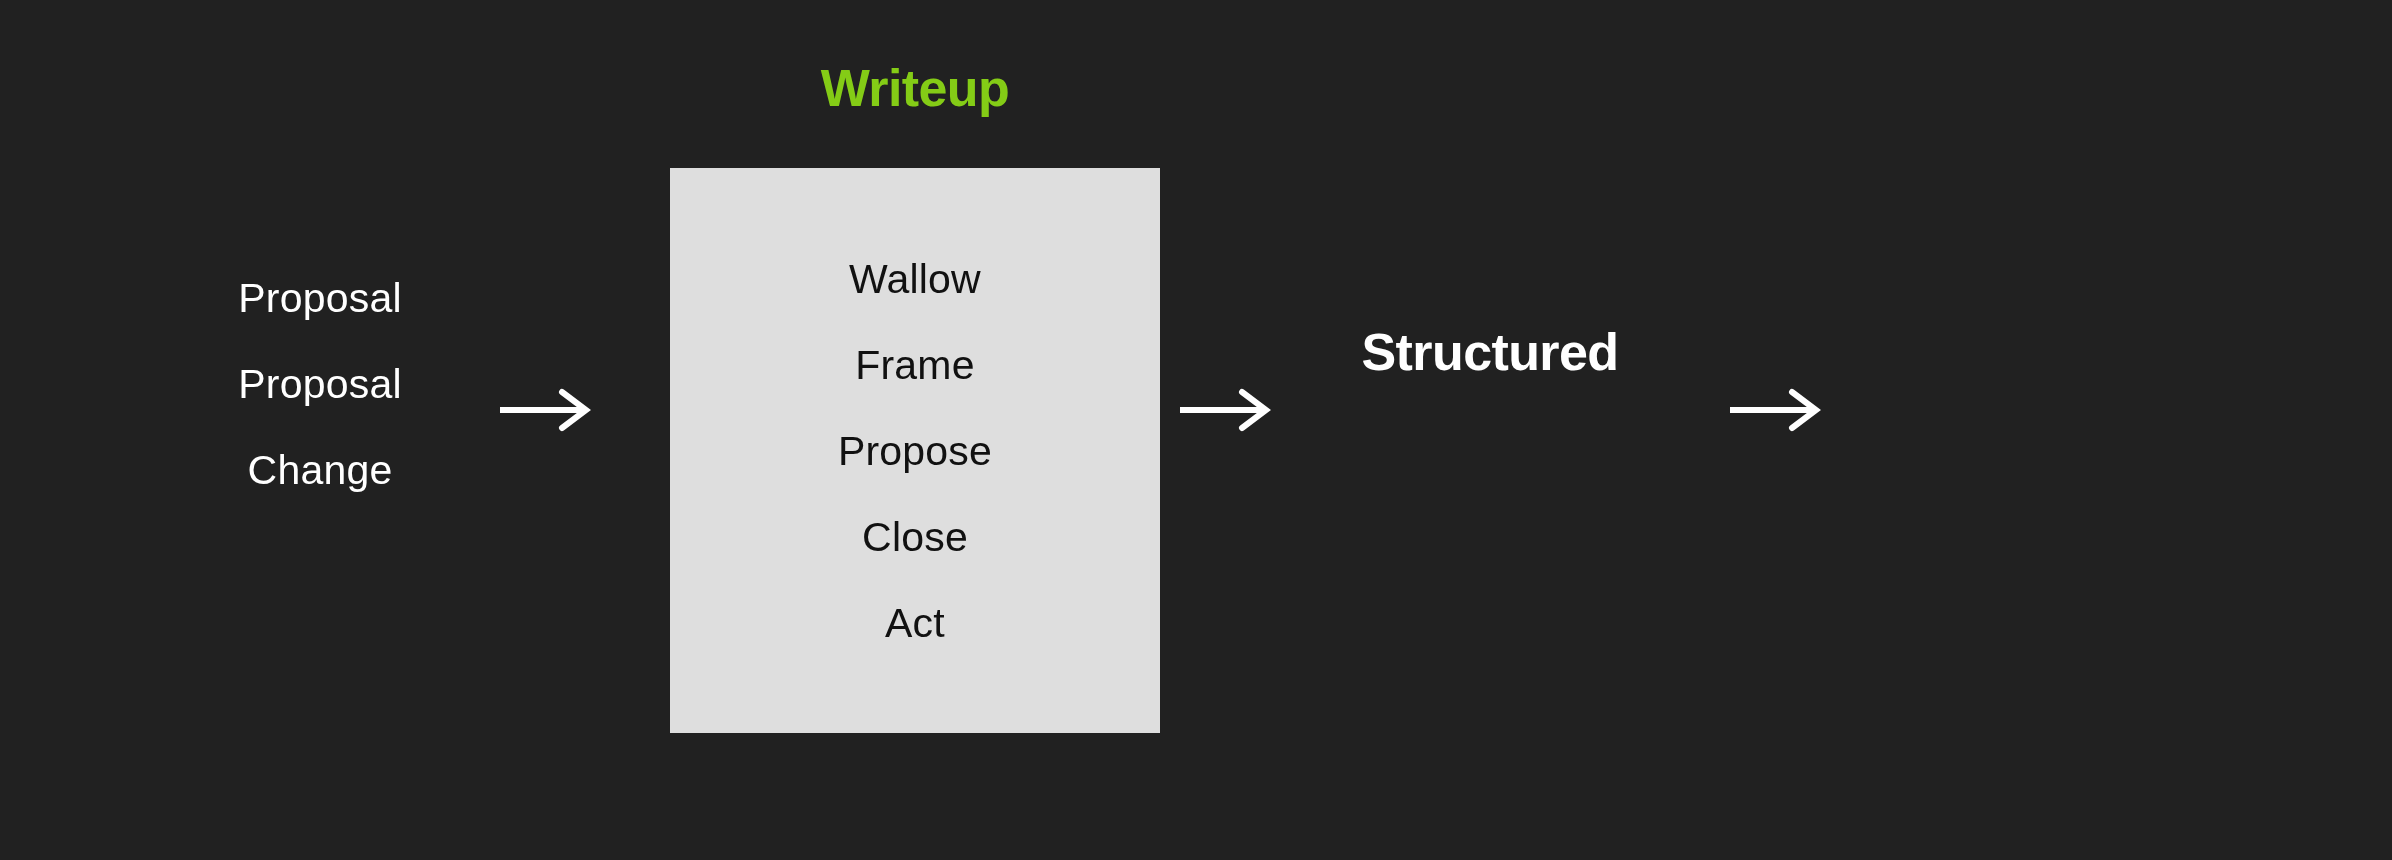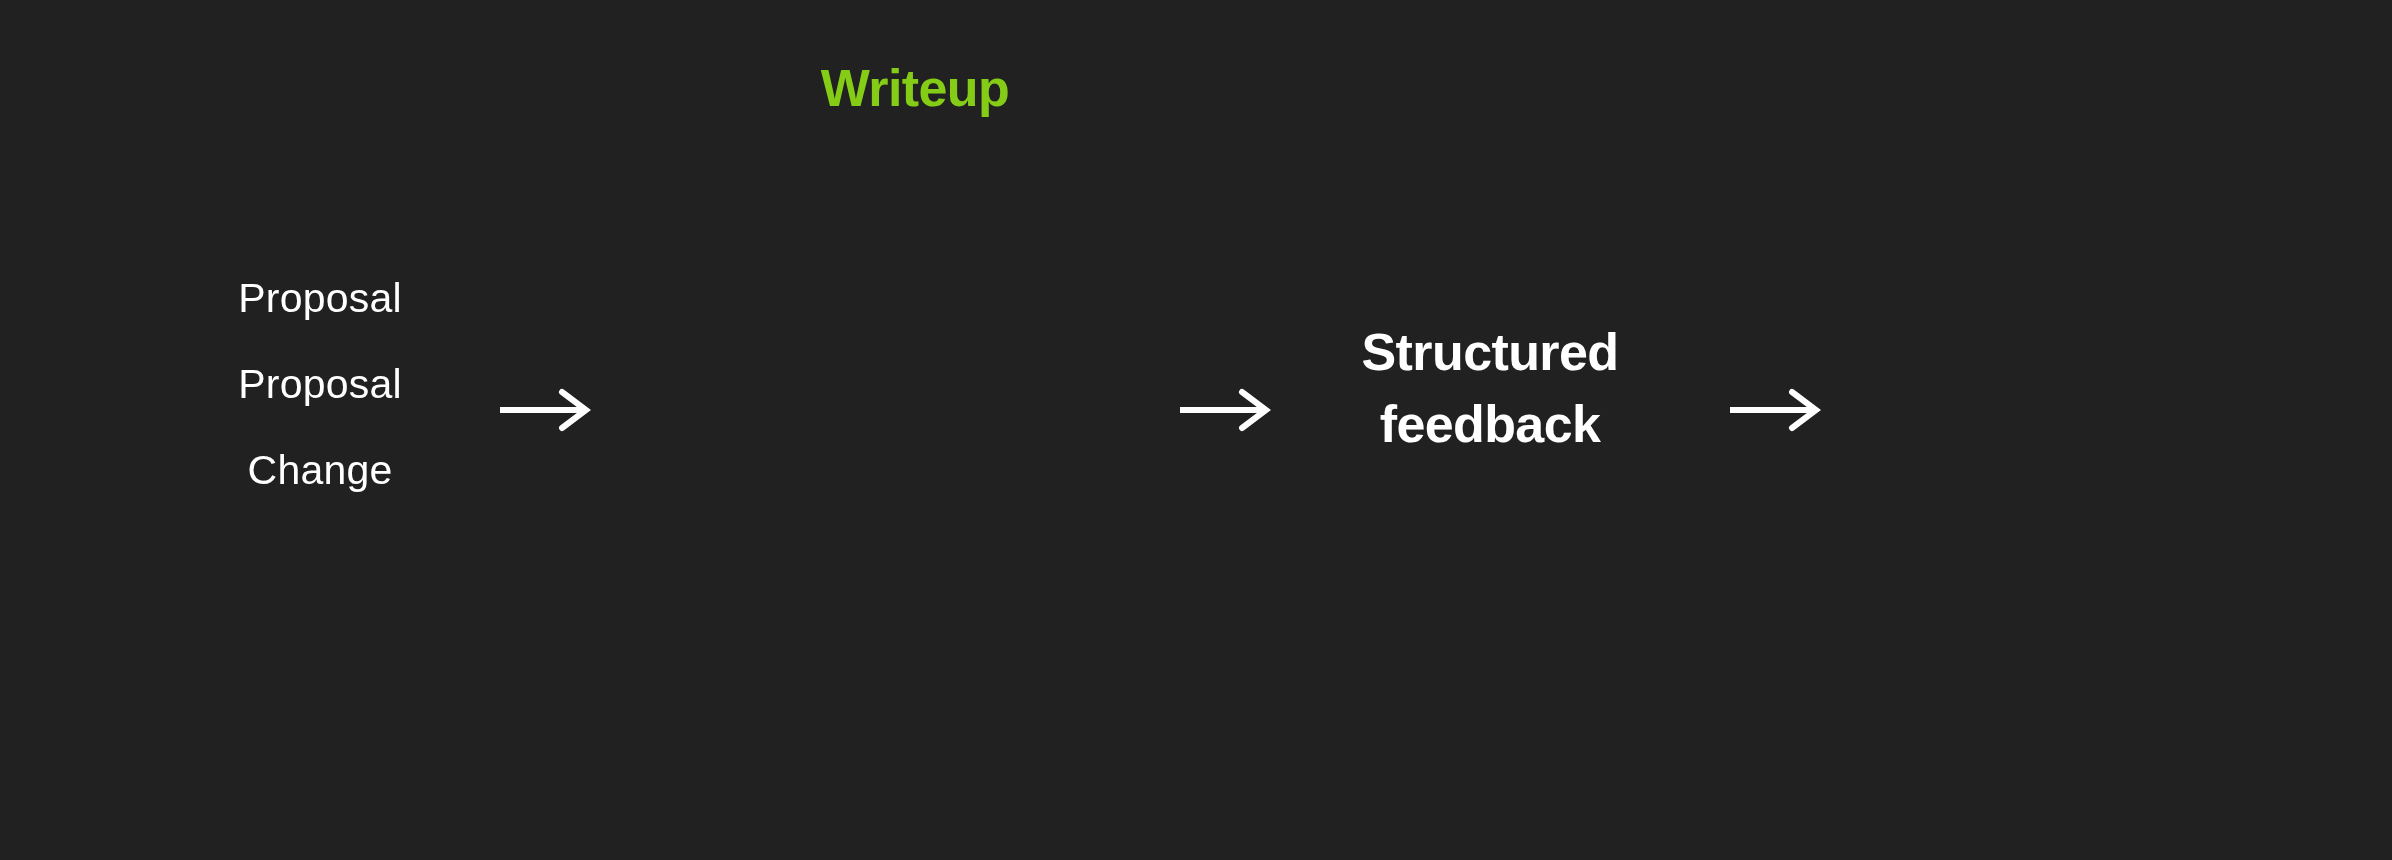--- a/index.html
+++ b/index.html
@@ -135,31 +135,37 @@
     </div>
 
     <div class="arrow arrow-1">
       <svg viewBox="0 0 96 48" xmlns="http://www.w3.org/2000/svg" aria-hidden="true">
         <line x1="2" y1="24" x2="84" y2="24" stroke="#ffffff" stroke-width="6" stroke-linecap="butt"></line>
         <polyline points="64,6 88,24 64,42" fill="none" stroke="#ffffff" stroke-width="6" stroke-linecap="round" stroke-linejoin="miter"></polyline>
       </svg>
     </div>
 
     <div class="writeup-title">Writeup</div>
+    <div class="writeup-box">
+      <div class="writeup-step">Wallow</div>
+      <div class="writeup-step">Frame</div>
+      <div class="writeup-step">Propose</div>
+      <div class="writeup-step">Close</div>
+      <div class="writeup-step">Act</div>
+    </div>
 
     <div class="arrow arrow-2">
       <svg viewBox="0 0 96 48" xmlns="http://www.w3.org/2000/svg" aria-hidden="true">
         <line x1="2" y1="24" x2="84" y2="24" stroke="#ffffff" stroke-width="6" stroke-linecap="butt"></line>
         <polyline points="64,6 88,24 64,42" fill="none" stroke="#ffffff" stroke-width="6" stroke-linecap="round" stroke-linejoin="miter"></polyline>
       </svg>
     </div>
 
     <div class="outcome outcome-feedback">
       <span class="outcome-line">Structured</span>
-      <span class="outcome-line">feedback</span>
     </div>
 
     <div class="arrow arrow-3">
       <svg viewBox="0 0 96 48" xmlns="http://www.w3.org/2000/svg" aria-hidden="true">
         <line x1="2" y1="24" x2="84" y2="24" stroke="#ffffff" stroke-width="6" stroke-linecap="butt"></line>
         <polyline points="64,6 88,24 64,42" fill="none" stroke="#ffffff" stroke-width="6" stroke-linecap="round" stroke-linejoin="miter"></polyline>
       </svg>
     </div>
 
     <div class="outcome outcome-objective">

